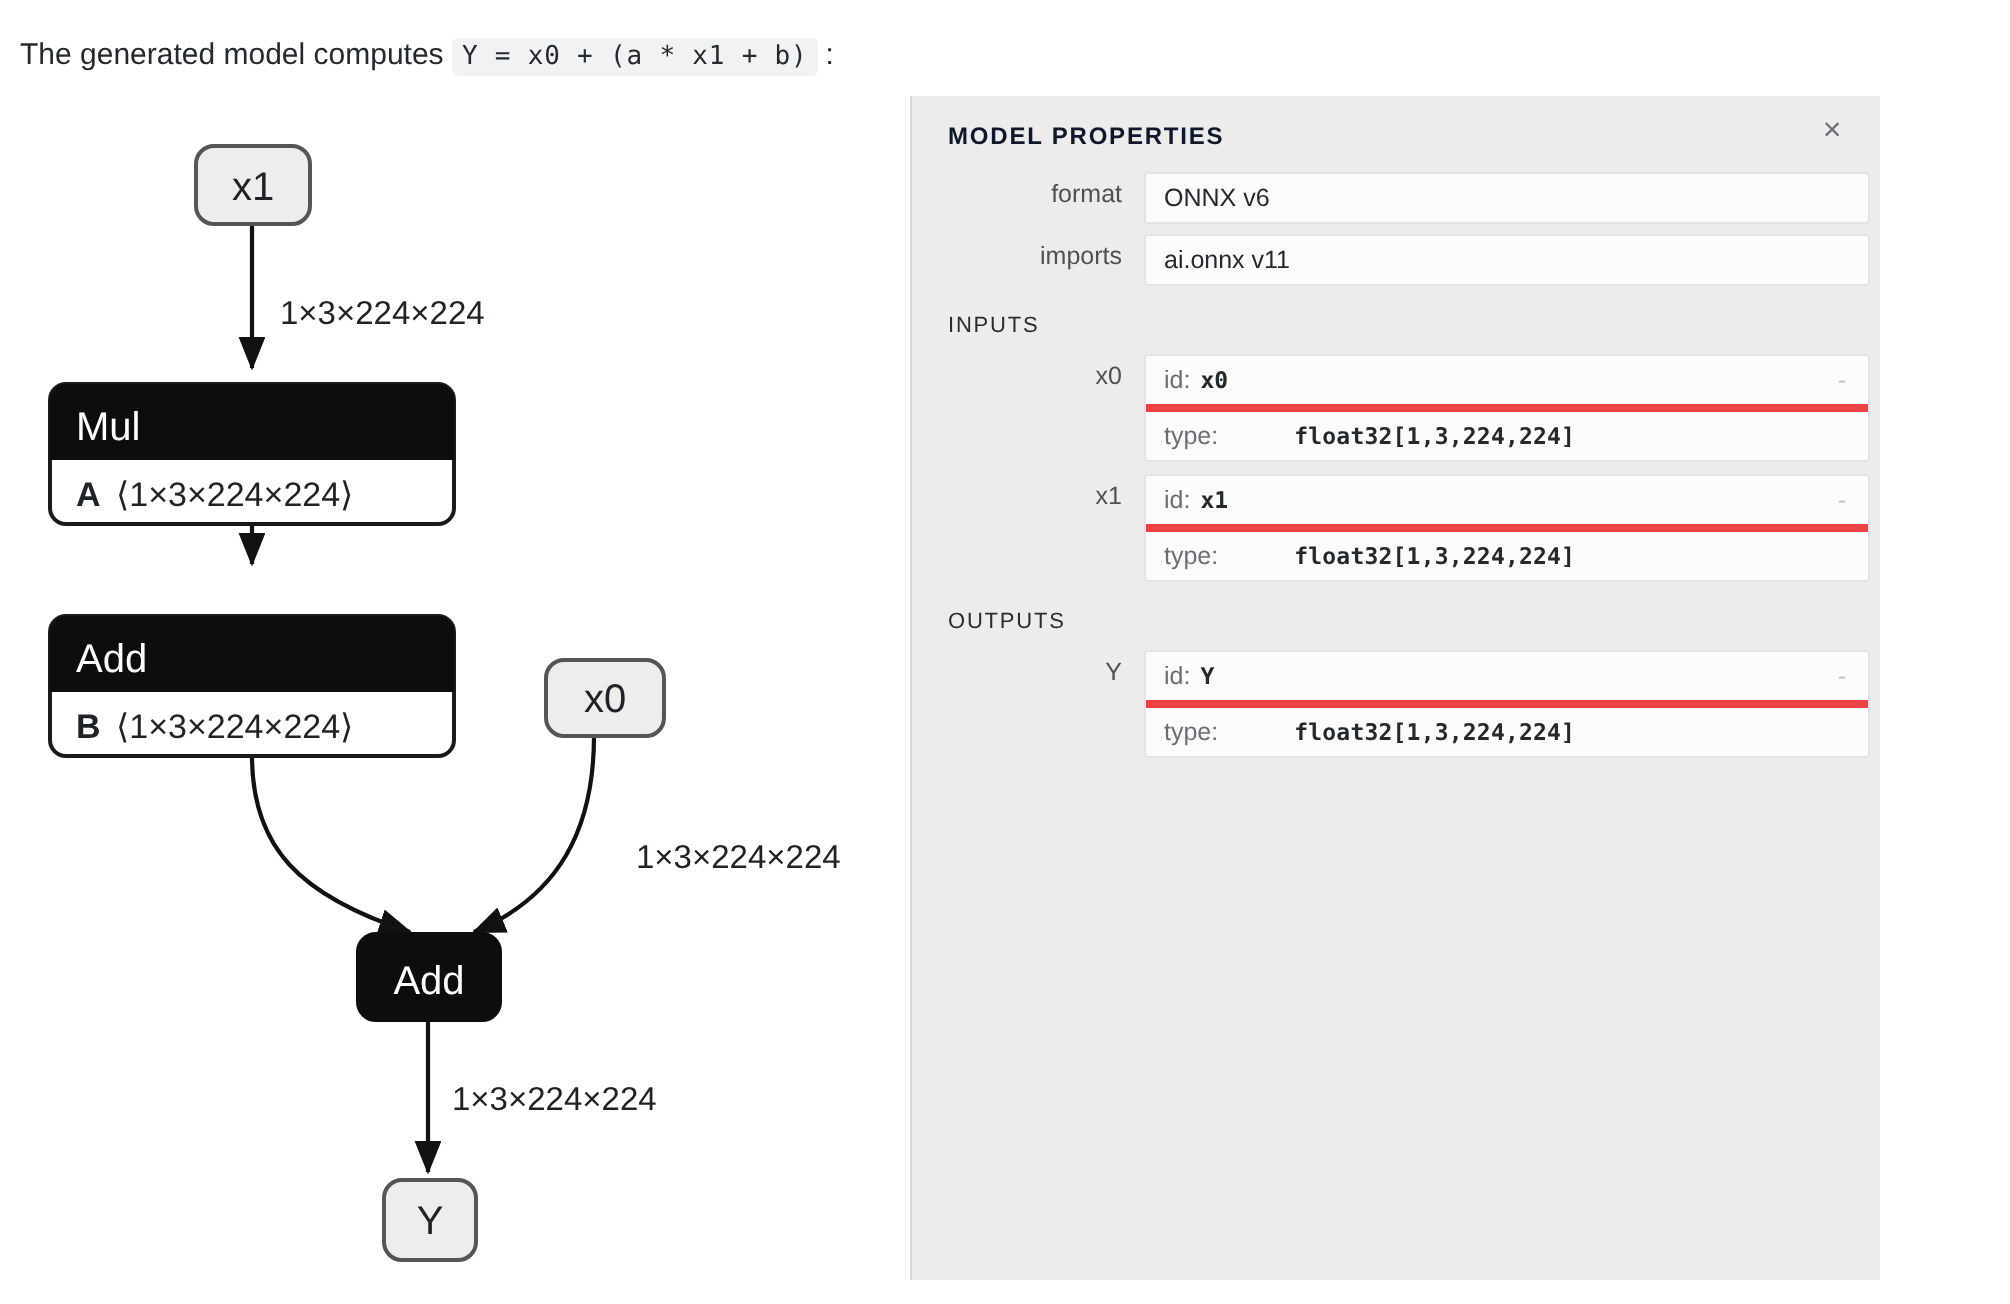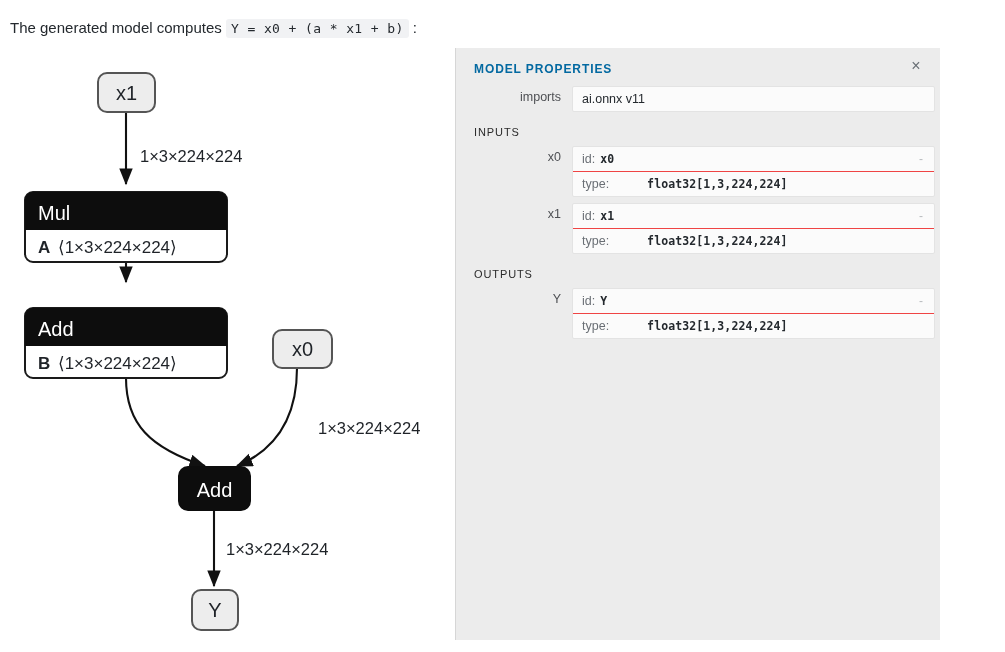--- a/index.html
+++ b/index.html
@@ -88,21 +88,21 @@
   }
   #panel-header {
     position: relative;
     height: 38px;
     padding: 11px 18px 0 18px;
   }
   #panel-title {
     font-size: 12px;
     font-weight: bold;
     letter-spacing: 0.9px;
-    color: #0369a1;
+    color: #0f172a;
   }
   #panel-close {
     position: absolute;
     right: 12px;
     top: 6px;
     width: 24px;
     height: 24px;
     line-height: 24px;
     text-align: center;
     font-size: 16px;
@@ -174,21 +174,21 @@
   }
   .io-line {
     display: flex;
     align-items: center;
     padding: 2px 9px;
     font-size: 12.5px;
     line-height: 20px;
     min-height: 24px;
   }
   .io-line.id-line {
-    border-bottom: 1px solid #ef4444;
+    border-bottom: 4px solid #ef4444;
     justify-content: space-between;
   }
   .io-key {
     color: #6a6f75;
     margin-right: 5px;
   }
   .io-val-bold {
     font-weight: bold;
     color: #24292e;
     font-family: "DejaVu Sans Mono", "Liberation Mono", monospace;
@@ -285,20 +285,24 @@
   </svg>
 </div>
 
 <div id="properties-panel">
   <div id="panel-header">
     <span id="panel-title">MODEL PROPERTIES</span>
     <span id="panel-close">×</span>
   </div>
 
   <div id="properties-list">
+      <div class="prop-row">
+        <div class="prop-label">format</div>
+        <div class="prop-value-box">ONNX v6</div>
+      </div>
       <div class="prop-row">
         <div class="prop-label">imports</div>
         <div class="prop-value-box">ai.onnx v11</div>
       </div>
     </div>
 
   <div class="section-title">INPUTS</div>
   <div id="inputs-list">
       <div class="io-row">
         <div class="io-name">x0</div>

